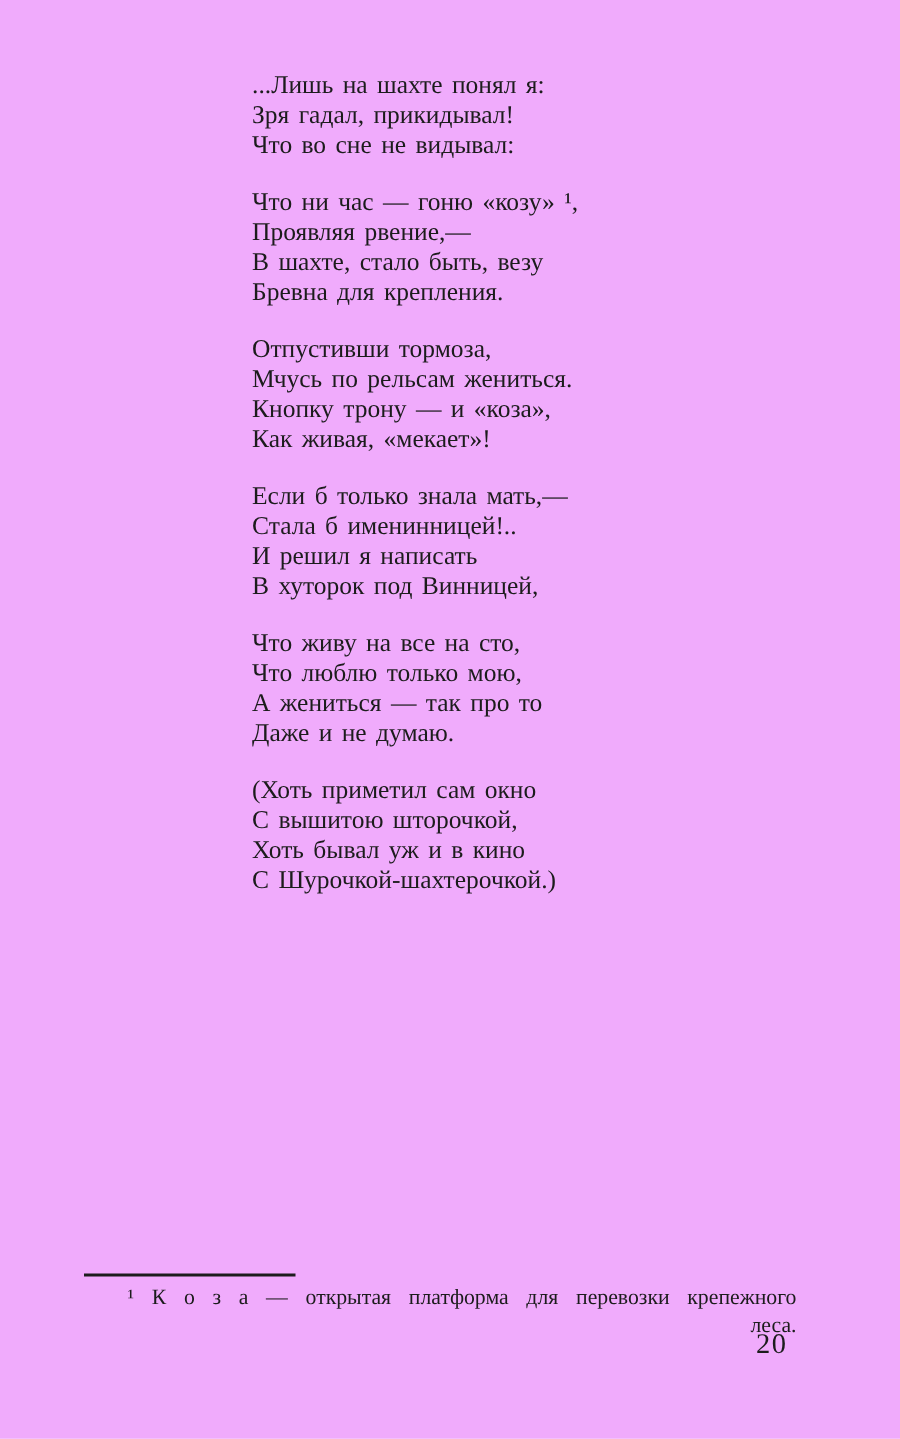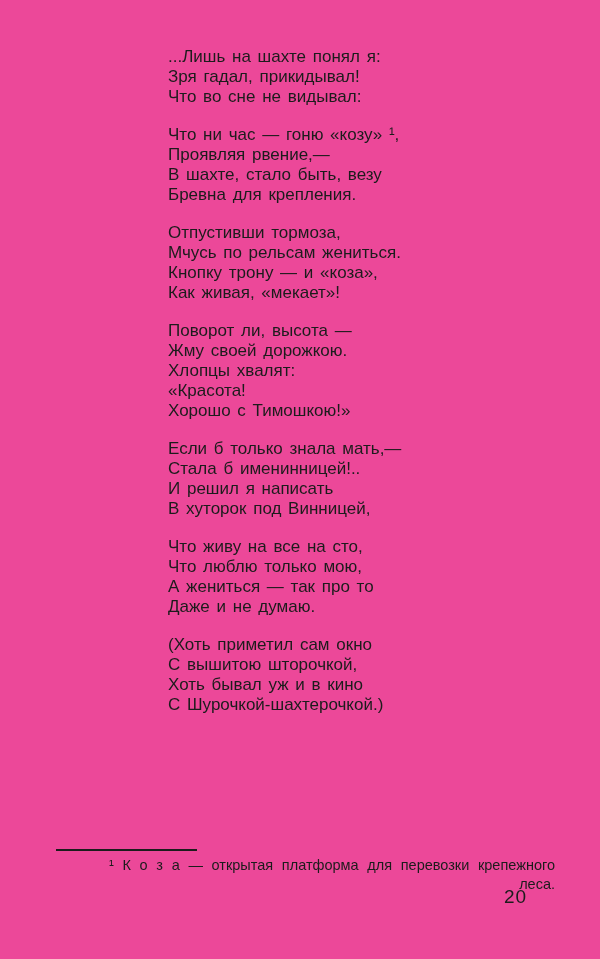--- a/index.html
+++ b/index.html
@@ -3,22 +3,22 @@
 <meta charset="utf-8">
 <style>
   html, body {
     margin: 0;
     padding: 0;
   }
   .page {
     position: relative;
     width: 600px;
     height: 959px;
-    background: #ec4899;
-    font-family: Liberation Sans, sans-serif;
+    background: #f0abfc;
+    font-family: Liberation Serif, serif;
     color: #1c1c1c;
     overflow: hidden;
   }
   .poem {
     position: absolute;
     left: 168px;
     top: 47px;
     width: 400px;
     font-size: 17px;
     line-height: 20px;
@@ -39,21 +39,20 @@
     background: #1c1c1c;
   }
   .footnote {
     position: absolute;
     left: 55px;
     top: 856px;
     width: 476px;
     font-size: 14.5px;
     line-height: 19px;
     word-spacing: 1px;
-    margin-left: 24px;
   }
   .footnote-line-1 {
     text-indent: 30px;
     text-align: justify;
     text-align-last: justify;
   }
   .footnote-line-2 {
     text-align: right;
   }
   .page-number {
@@ -81,27 +80,20 @@
       <div class="poem-line">В шахте, стало быть, везу</div>
       <div class="poem-line">Бревна для крепления.</div>
     </div>
     <div class="stanza">
       <div class="poem-line">Отпустивши тормоза,</div>
       <div class="poem-line">Мчусь по рельсам жениться.</div>
       <div class="poem-line">Кнопку трону — и «коза»,</div>
       <div class="poem-line">Как живая, «мекает»!</div>
     </div>
     <div class="stanza">
-      <div class="poem-line">Поворот ли, высота —</div>
-      <div class="poem-line">Жму своей дорожкою.</div>
-      <div class="poem-line">Хлопцы хвалят:</div>
-      <div class="poem-line">«Красота!</div>
-      <div class="poem-line">Хорошо с Тимошкою!»</div>
-    </div>
-    <div class="stanza">
       <div class="poem-line">Если б только знала мать,—</div>
       <div class="poem-line">Стала б именинницей!..</div>
       <div class="poem-line">И решил я написать</div>
       <div class="poem-line">В хуторок под Винницей,</div>
     </div>
     <div class="stanza">
       <div class="poem-line">Что живу на все на сто,</div>
       <div class="poem-line">Что люблю только мою,</div>
       <div class="poem-line">А жениться — так про то</div>
       <div class="poem-line">Даже и не думаю.</div>

